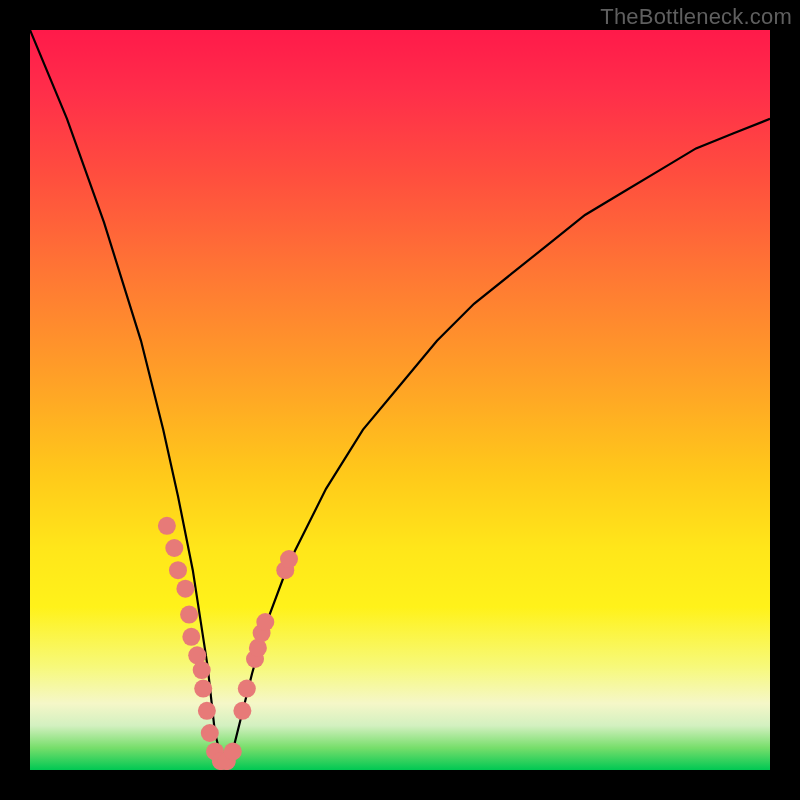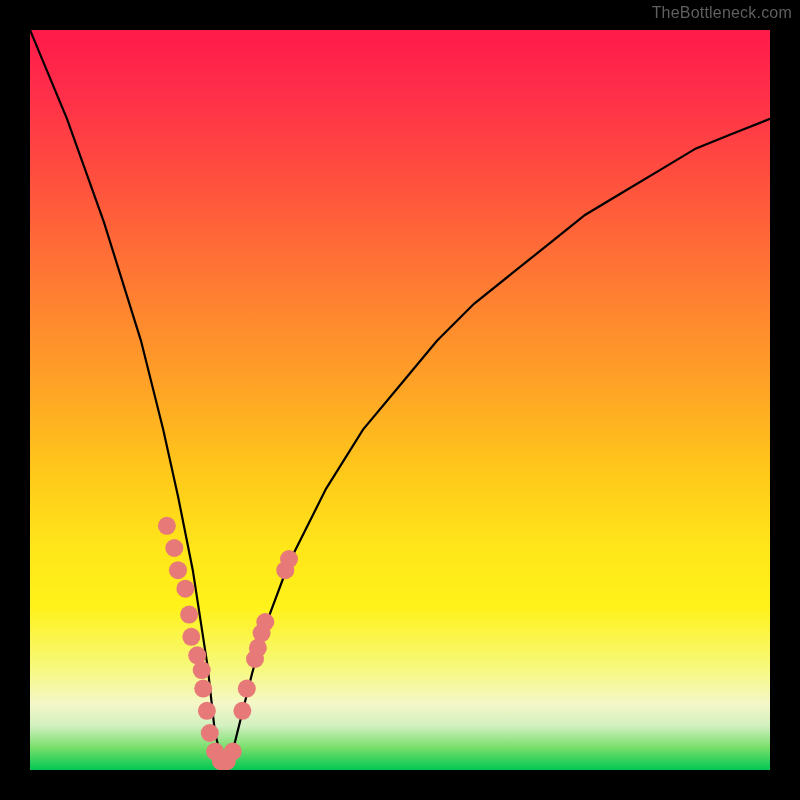--- a/index.html
+++ b/index.html
@@ -40,21 +40,21 @@
       #d3f0c0 94%,
       #77de6b 97%,
       #00c853 100%
     );
   }
   .watermark {
     position: absolute;
     top: 4px;
     right: 8px;
     color: #5f5f5f;
-    font-size: 16px;
+    font-size: 22px;
     font-weight: 500;
     letter-spacing: 0.2px;
     user-select: none;
     text-align: center;
   }
   svg.curve {
     position: absolute;
     left: 0;
     top: 0;
   }

